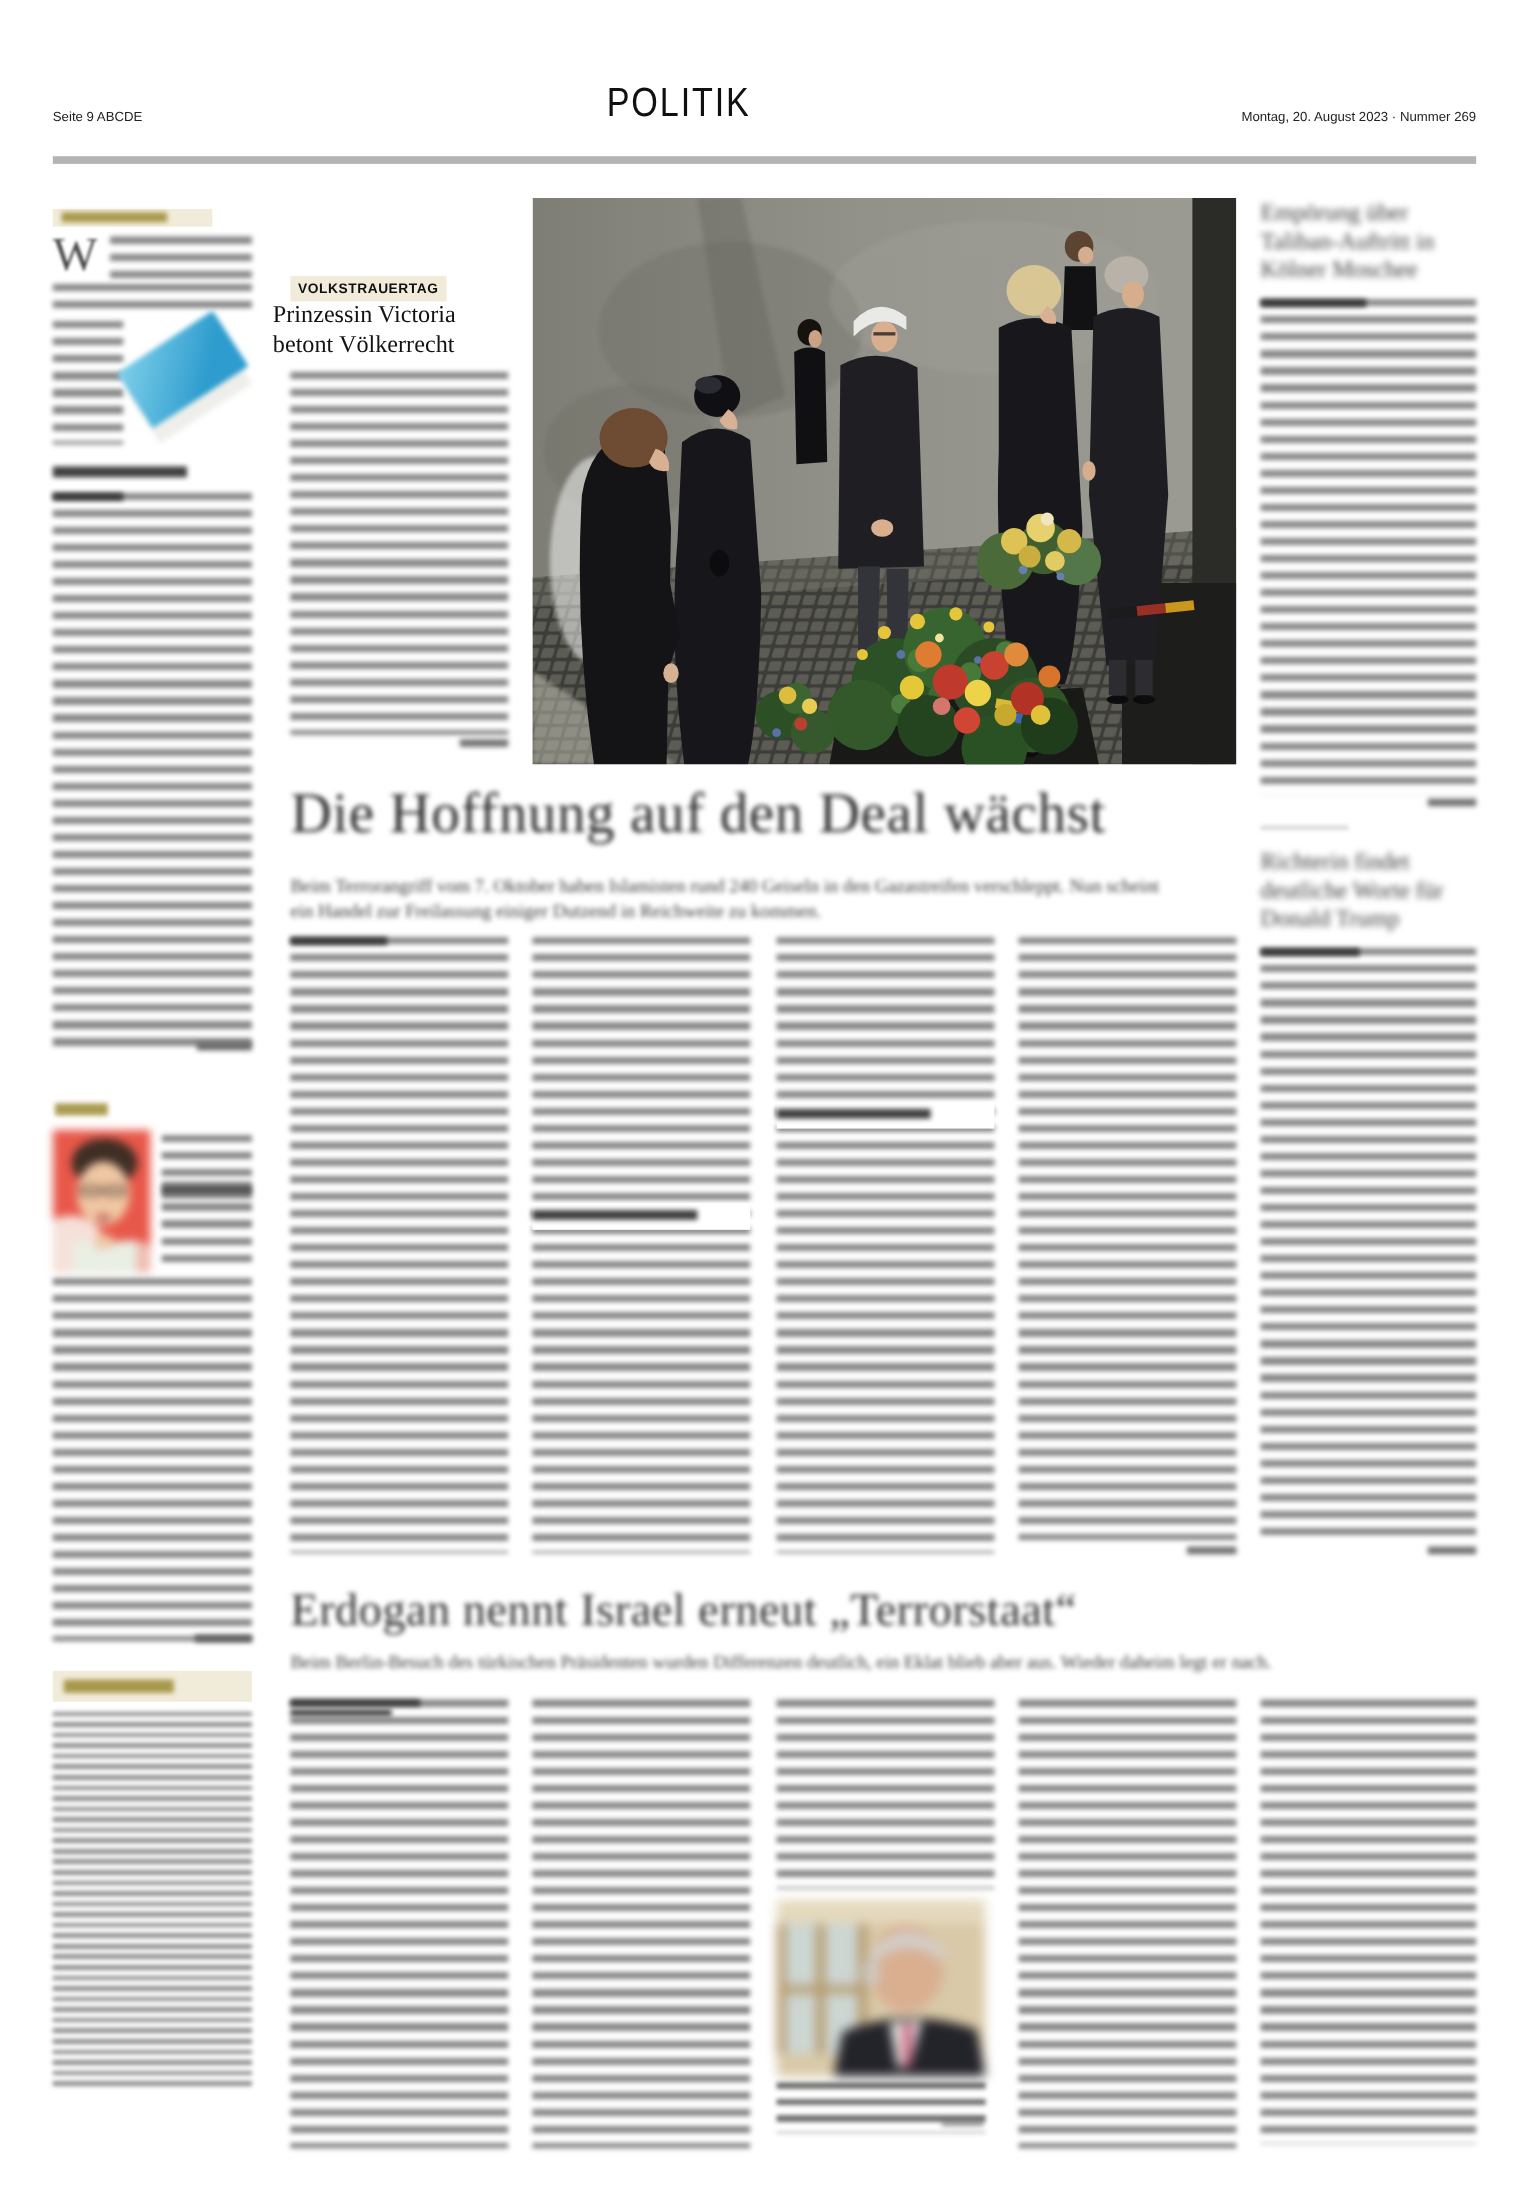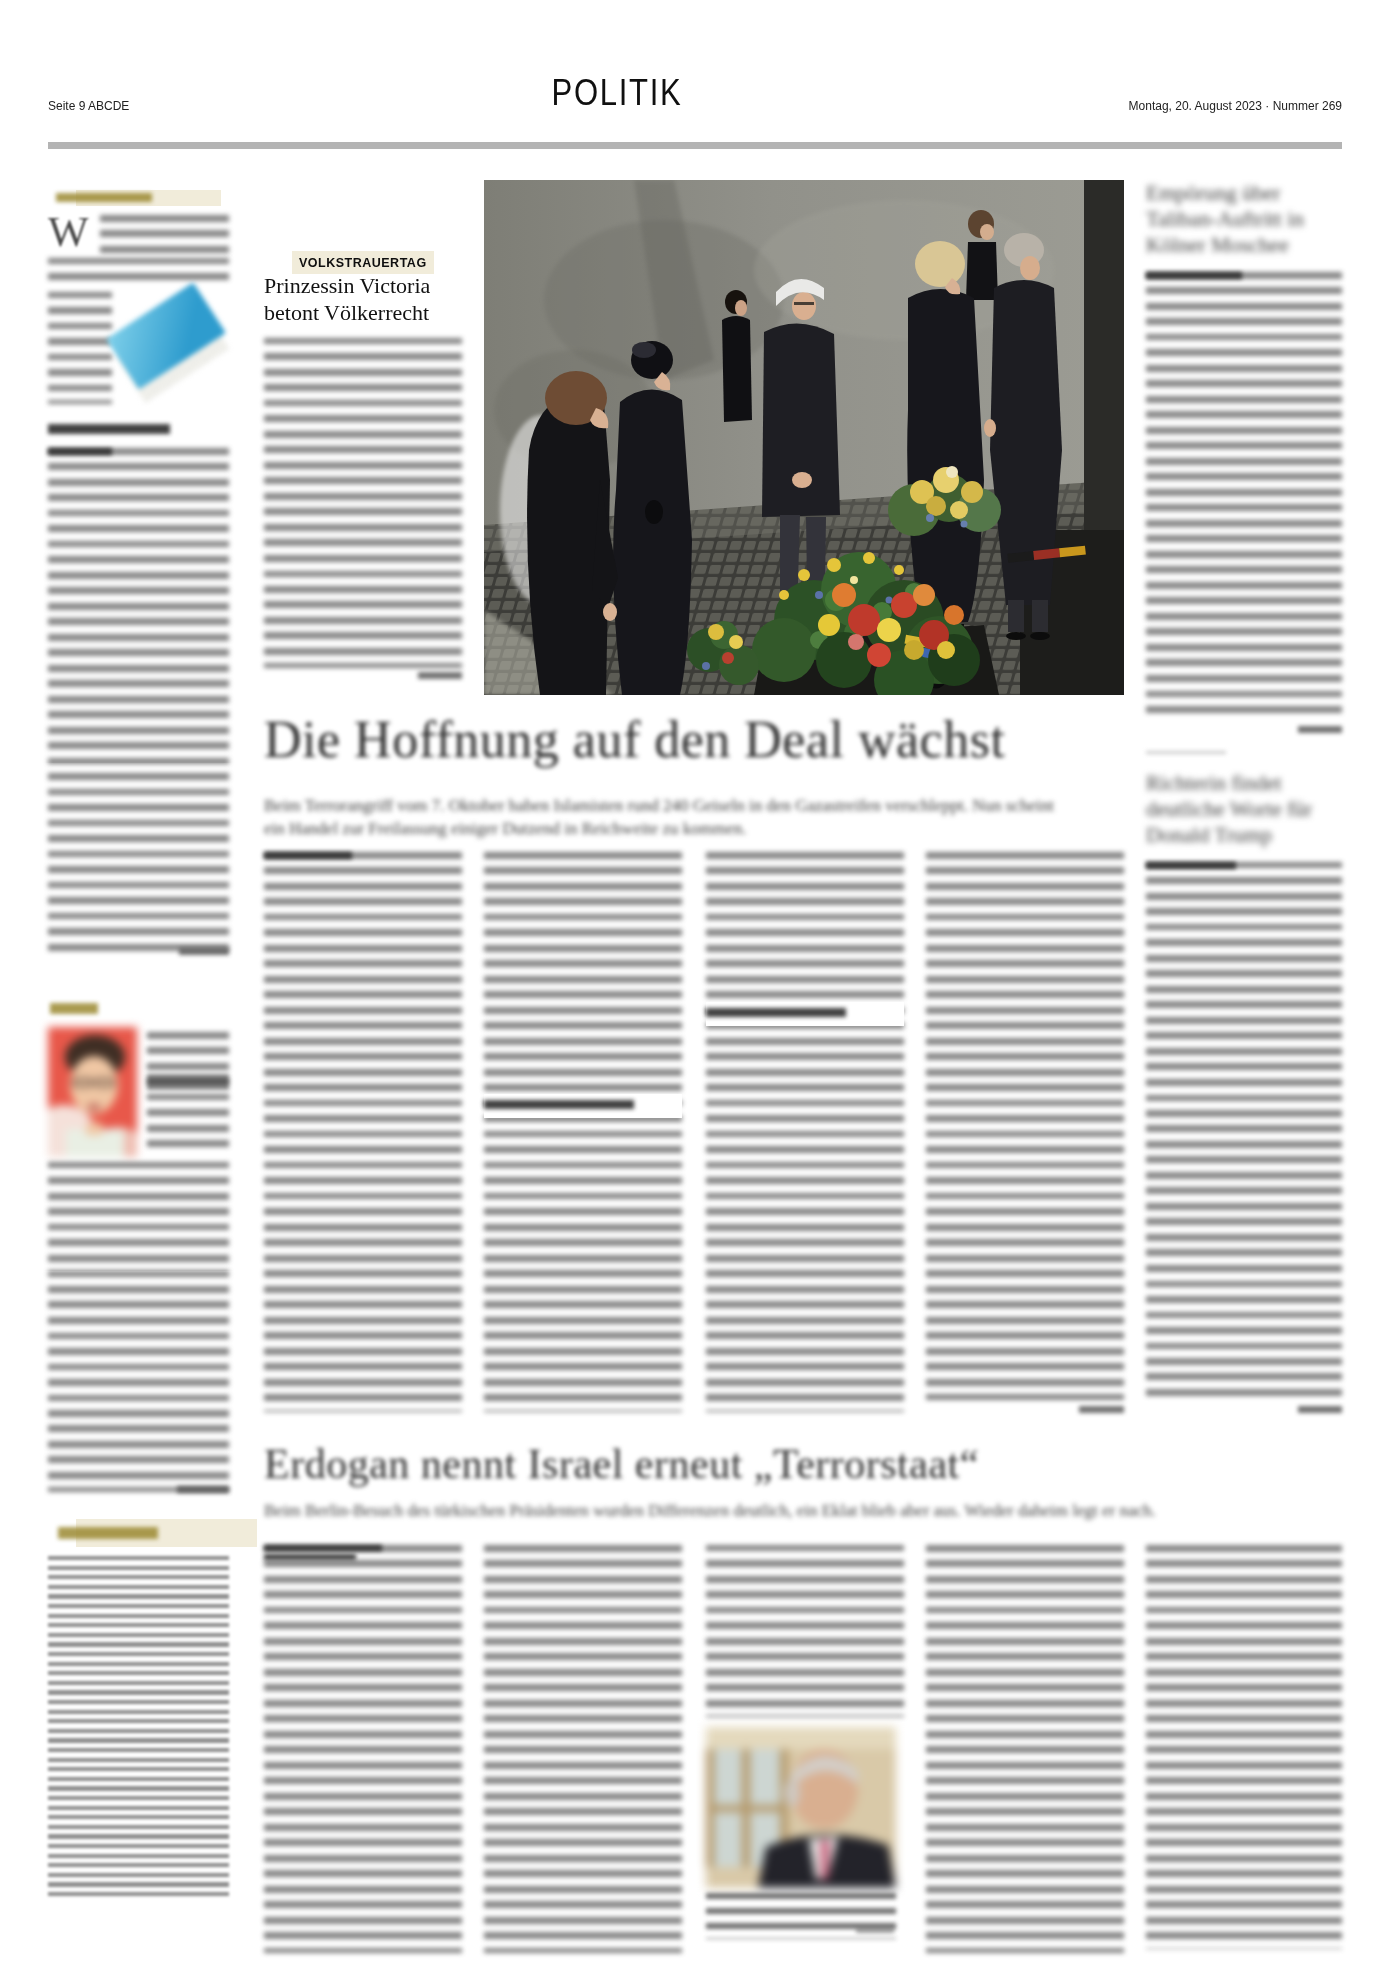--- a/index.html
+++ b/index.html
@@ -13,21 +13,21 @@
         filter:blur(2.4px);opacity:.72;}
   .bars.sm{background-image:repeating-linear-gradient(to bottom,#5e5e5e 0px,#5e5e5e 4.2px,rgba(0,0,0,0) 4.2px,rgba(0,0,0,0) 9.6px);
         filter:blur(1.7px);opacity:.7;}
   .bars.cap{background-image:repeating-linear-gradient(to bottom,#4f4f4f 0px,#4f4f4f 6px,rgba(0,0,0,0) 6px,rgba(0,0,0,0) 15px);
         filter:blur(2px);opacity:.8;}
   .bar{background:#505050;filter:blur(2.2px);opacity:.8;}
   .bar.dark{background:#2d2d2d;opacity:.9;}
   .bar.gold{background:var(--c-kicker_gold,#9c8a33);opacity:.85;}
   .white-gap{background:#fff;}
 
-  .kickband{background:var(--c-kicker_bg,#f1ecda);margin-left:28px;}
+  .kickband{background:var(--c-kicker_bg,#f1ecda);}
   .rule{background:var(--c-rule,#b4b4b4);}
 
   .hdr-small{font-size:12px;color:#222;}
   .section-title{font-size:37px;font-weight:400;letter-spacing:2px;color:#101010;
                  display:inline-block;transform:translateX(-50%) scaleX(.84);}
   .kicker-text{font-size:12.5px;font-weight:bold;letter-spacing:.5px;color:#0f0f0f;}
   .hl-sharp{font-size:22px;line-height:27px;color:#121212;font-weight:500;}
   .hl-xl{font-size:52px;letter-spacing:.5px;color:#2b2b2b;white-space:nowrap;filter:blur(2.2px);font-weight:500;}
   .hl-lg{font-size:42px;letter-spacing:.5px;color:#2e2e2e;white-space:nowrap;filter:blur(2.2px);font-weight:500;}
   .subdeck{font-size:17px;line-height:22.5px;color:#3a3a3a;filter:blur(2.6px);}
@@ -86,21 +86,21 @@
   <div class="abs bars" style="left:48px;top:1162px;width:181px;height:330px;"></div>
   <div class="abs bar" style="left:177px;top:1486px;width:52px;height:7px;"></div>
 
   <div class="abs kickband" style="left:48px;top:1519px;width:181px;height:28px;"></div>
   <div class="abs bar gold" style="left:58px;top:1527px;width:100px;height:12px;"></div>
   <div class="abs bars sm" style="left:48px;top:1556px;width:181px;height:344px;"></div>
 
   <div class="abs kickband" style="left:264px;top:251px;padding:2px 7px 3px;">
     <span class="kicker-text">VOLKSTRAUERTAG</span>
   </div>
-  <div class="abs serif hl-sharp" style="left:264px;top:272px;width:200px;">Prinzessin Victoria betont Völkerrecht</div>
+  <div class="abs serif hl-sharp" style="left:248px;top:272px;width:200px;">Prinzessin Victoria betont Völkerrecht</div>
   <div class="abs bars" style="left:264px;top:338px;width:198px;height:330px;"></div>
   <div class="abs bar" style="left:418px;top:672px;width:44px;height:7px;"></div>
 
   <div class="abs soft-img" style="left:484px;top:180px;width:640px;height:515px;">
     <svg width="640" height="515" viewBox="0 0 640 515">
       <defs>
         <linearGradient id="wallg" x1="0" y1="0" x2="1" y2="0">
           <stop offset="0" stop-color="#7e7e76"></stop>
             <stop offset=".45" stop-color="#91918a"></stop>
             <stop offset="1" stop-color="#9c9c94"></stop>

